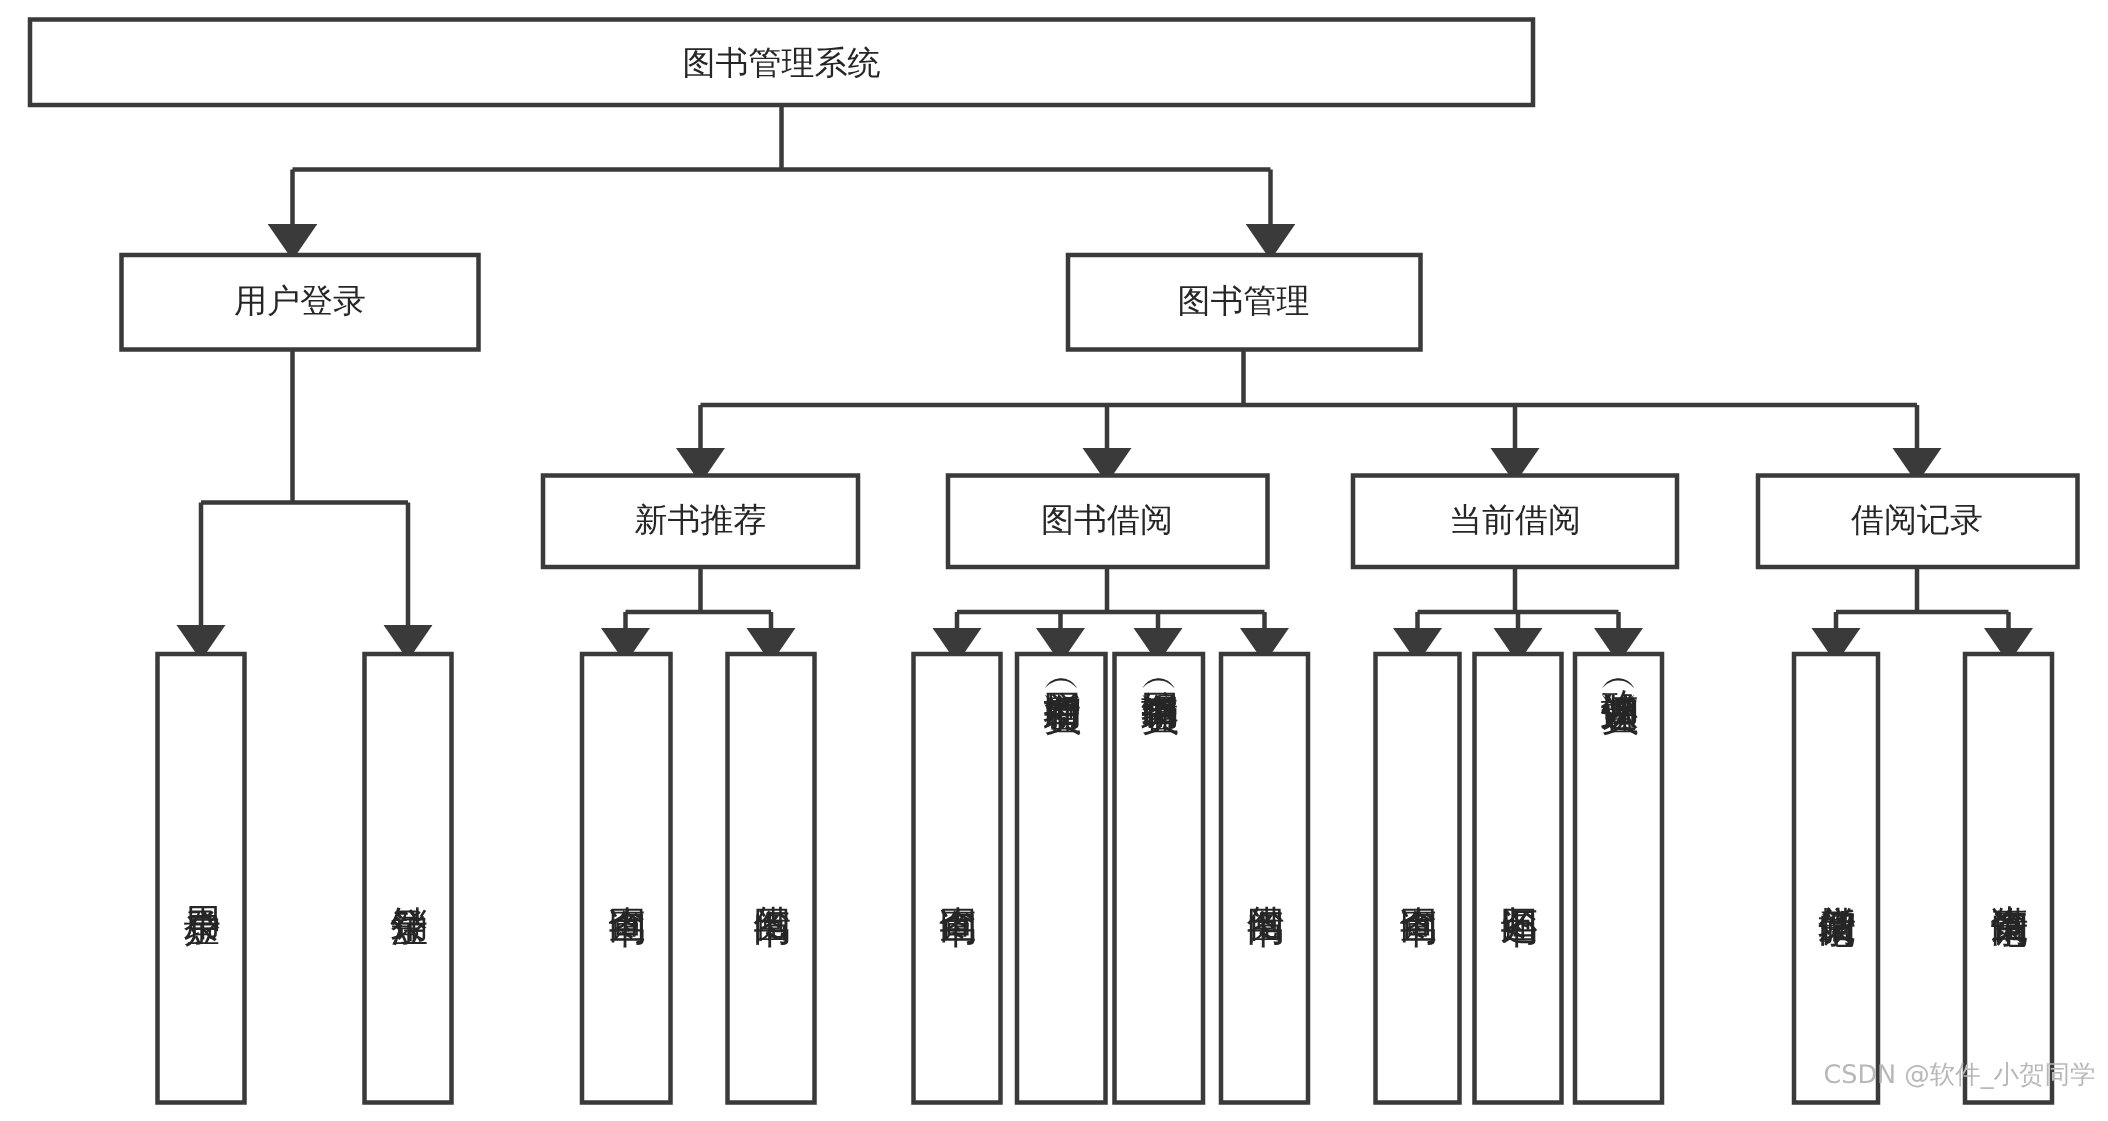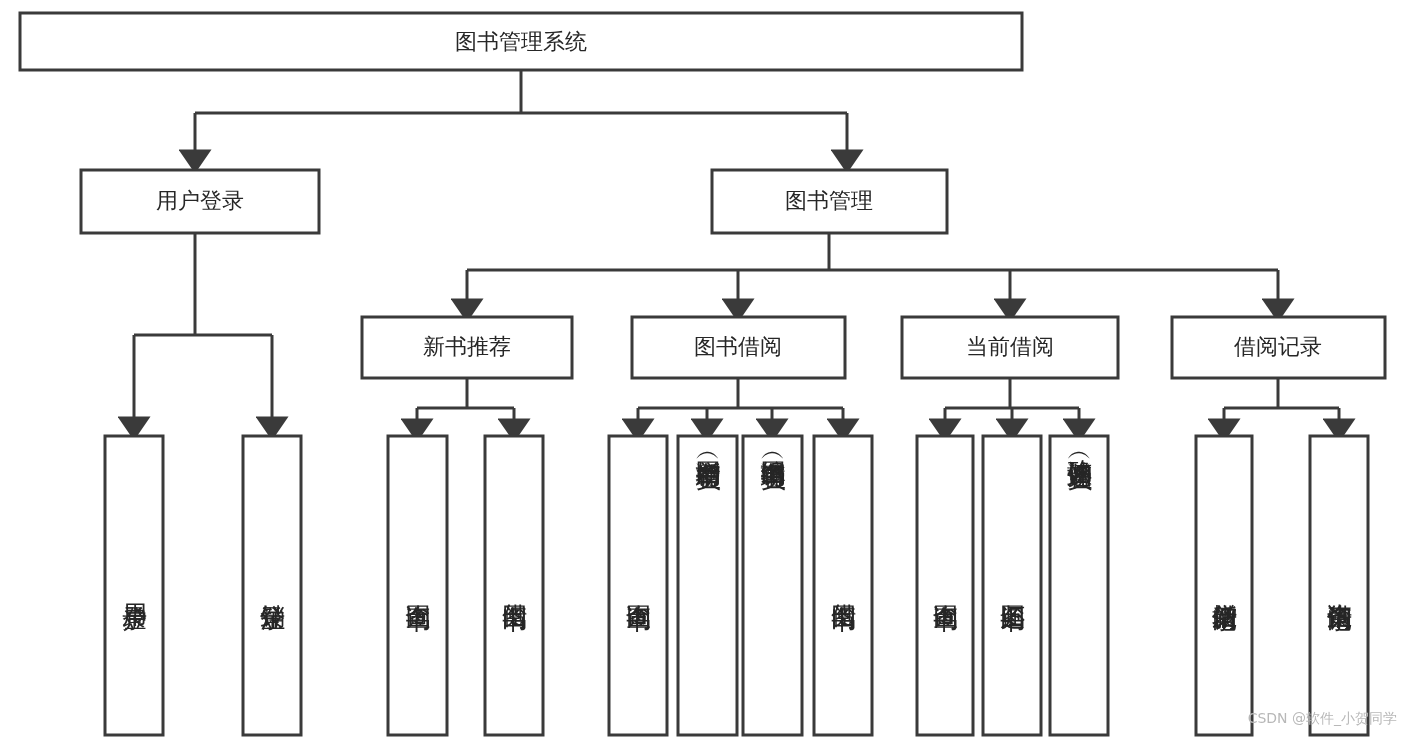--- a/index.html
+++ b/index.html
@@ -10,21 +10,21 @@
   .node-box{fill:#ffffff;stroke:#3a3a3a;stroke-width:3;}
   .edge{stroke:#3a3a3a;stroke-width:3;fill:none;}
   .node-label{font-family:"DejaVu Sans","Liberation Sans",sans-serif;
               font-size:22px;fill:#262626;text-anchor:middle;dominant-baseline:middle;}
   .leaf-label-wrap{position:absolute;display:flex;align-items:center;justify-content:center;
                    pointer-events:none;}
   .leaf-label{writing-mode:vertical-rl;text-orientation:upright;
               font-family:"DejaVu Sans","Liberation Sans",sans-serif;
               font-size:25px;line-height:1.06;color:#262626;letter-spacing:1px;
               white-space:nowrap;}
-  .watermark{position:absolute;right:8px;bottom:4px;font-size:14px;color:#b8b8b8;
+  .watermark{position:absolute;right:8px;bottom:4px;font-size:17px;color:#b8b8b8;
              font-family:"DejaVu Sans","Liberation Sans",sans-serif;white-space:nowrap;}
 </style>
 </head>
 <body>
 
 <div id="diagram-root">
 
   <svg id="tree" viewBox="0 0 1405 747">
     <defs>
       <marker id="arrow" markerWidth="10" markerHeight="11" refX="1.2" refY="5.5" orient="auto" markerUnits="strokeWidth">

